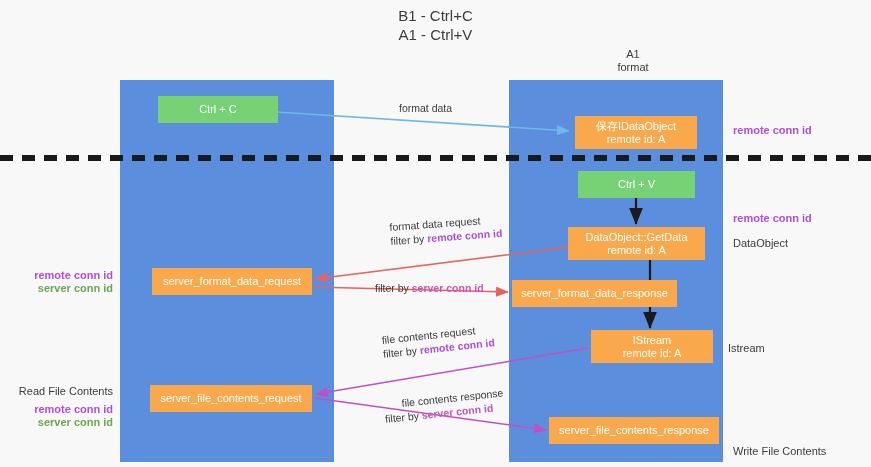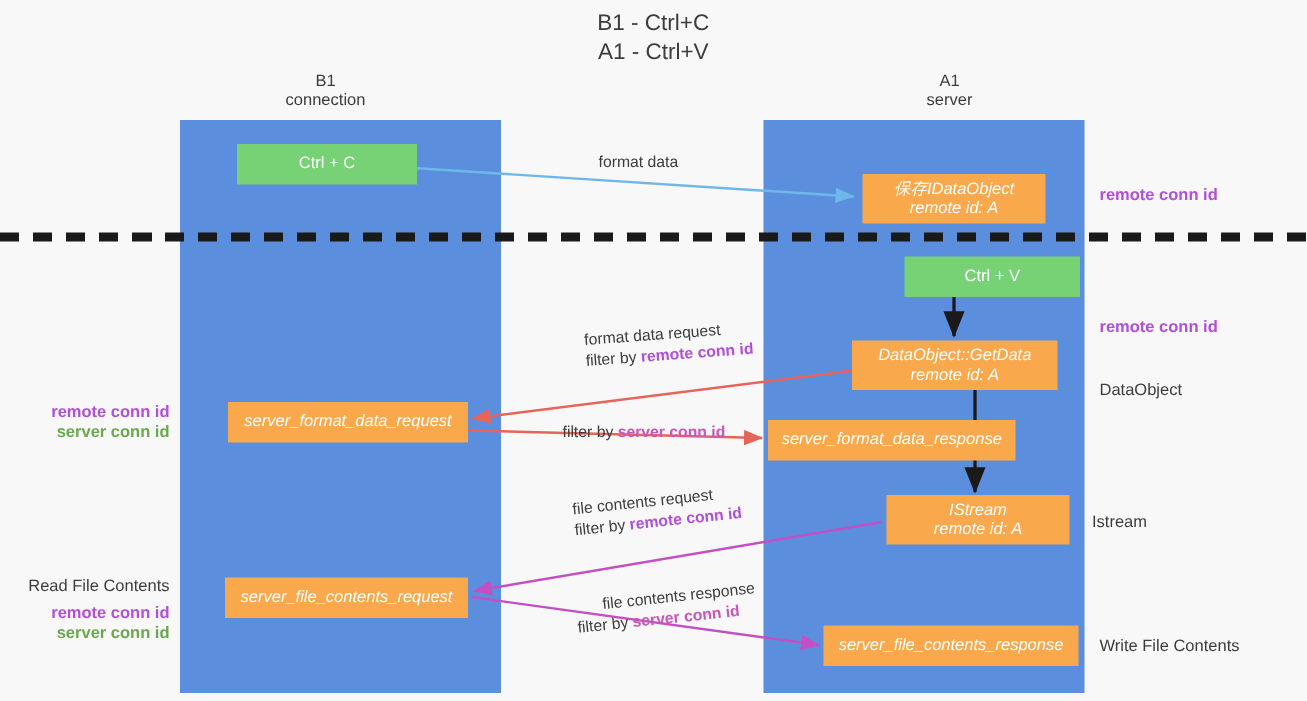--- a/index.html
+++ b/index.html
@@ -41,21 +41,21 @@
   .box{
     box-sizing:border-box;
     display:flex;flex-direction:column;
     align-items:center;justify-content:center;
     color:#ffffff;
     font-size:11px;line-height:13px;
     text-align:center;
     white-space:pre;
   }
   .box.green{background:#76d275;}
-  .box.orange{background:#f9a94c;font-style:italic;}
+  .box.orange{background:#f9a94c;}
 
   
   .note{
     font-size:11px;line-height:14px;
     white-space:pre;
     color:#3c3c3c;
   }
   .note.purple{color:#b14fd8;font-weight:bold;}
   .note.green-t{color:#6aa84f;font-weight:bold;}
   .note.right{text-align:right;}
@@ -73,24 +73,22 @@
   svg#wires{position:absolute;left:0;top:0;width:871px;height:467px;overflow:visible;}
 </style>
 </head>
 <body>
 
 <div id="stage">
 
   <div class="abs title">B1 - Ctrl+C
 A1 - Ctrl+V</div>
 
-  <div class="abs lane-head" style="left:152px;top:48px;width:130px;">B1
-connection</div>
   <div class="abs lane-head" style="left:553px;top:48px;width:160px;">A1
-server</div>
+format</div>
 
   <div class="abs lane" style="left:120px;top:80px;width:214px;height:382px;"></div>
   <div class="abs lane" style="left:509px;top:80px;width:214px;height:382px;"></div>
 
   <svg id="wires">
     <defs>
       <marker id="ah-blue" markerWidth="9" markerHeight="9" refX="7.5" refY="3.2" orient="auto">
         <path d="M0,0 L8,3.2 L0,6.4 z" fill="#6fb7e8"></path>
       </marker>
       <marker id="ah-red" markerWidth="9" markerHeight="9" refX="7.5" refY="3.2" orient="auto">
@@ -120,21 +118,21 @@
   </svg>
 
   <div class="abs" style="left:0;top:155px;width:871px;height:6px;
        background:repeating-linear-gradient(to right,#1a1a1a 0 13px,transparent 13px 22px);"></div>
 
   <div class="abs box green" style="left:158px;top:96px;width:120px;height:27px;">Ctrl + C</div>
 
   <div class="abs box orange" style="left:575px;top:116px;width:122px;height:33px;">保存IDataObject
 remote id: A</div>
 
-  <div class="abs box green" style="left:578px;top:171px;width:117px;height:27px;margin-left:25px;">Ctrl + V</div>
+  <div class="abs box green" style="left:578px;top:171px;width:117px;height:27px;">Ctrl + V</div>
 
   <div class="abs box orange" style="left:568px;top:227px;width:137px;height:33px;">DataObject::GetData
 remote id: A</div>
 
   <div class="abs box orange" style="left:152px;top:268px;width:160px;height:27px;">server_format_data_request</div>
 
   <div class="abs box orange" style="left:512px;top:280px;width:165px;height:27px;">server_format_data_response</div>
 
   <div class="abs box orange" style="left:591px;top:330px;width:122px;height:33px;">IStream
 remote id: A</div>
@@ -163,25 +161,25 @@
 
   <div class="abs edge-label" style="left:383px;top:398px;transform:rotate(-6deg);">
     <div style="padding-left:18px">file contents response</div>
     <div><span>filter by </span><span class="hl-magenta">server conn id</span></div>
   </div>
 
   <div class="abs note purple" style="left:733px;top:123px;">remote conn id</div>
 
   <div class="abs note purple" style="left:733px;top:211px;">remote conn id</div>
 
-  <div class="abs note" style="left:733px;top:236px;margin-top:17px;">DataObject</div>
+  <div class="abs note" style="left:733px;top:236px;">DataObject</div>
 
   <div class="abs note" style="left:728px;top:341px;">Istream</div>
 
-  <div class="abs note" style="left:733px;top:424px;">Write File Contents</div>
+  <div class="abs note" style="left:733px;top:444px;">Write File Contents</div>
 
   <div class="abs note purple right" style="left:0;top:268px;width:113px;">remote conn id</div>
 
   <div class="abs note green-t right" style="left:0;top:281px;width:113px;">server conn id</div>
 
   <div class="abs note right" style="left:0;top:384px;width:113px;text-align:right;">Read File Contents</div>
 
   <div class="abs note purple right" style="left:0;top:402px;width:113px;">remote conn id</div>
 
   <div class="abs note green-t right" style="left:0;top:415px;width:113px;">server conn id</div>

